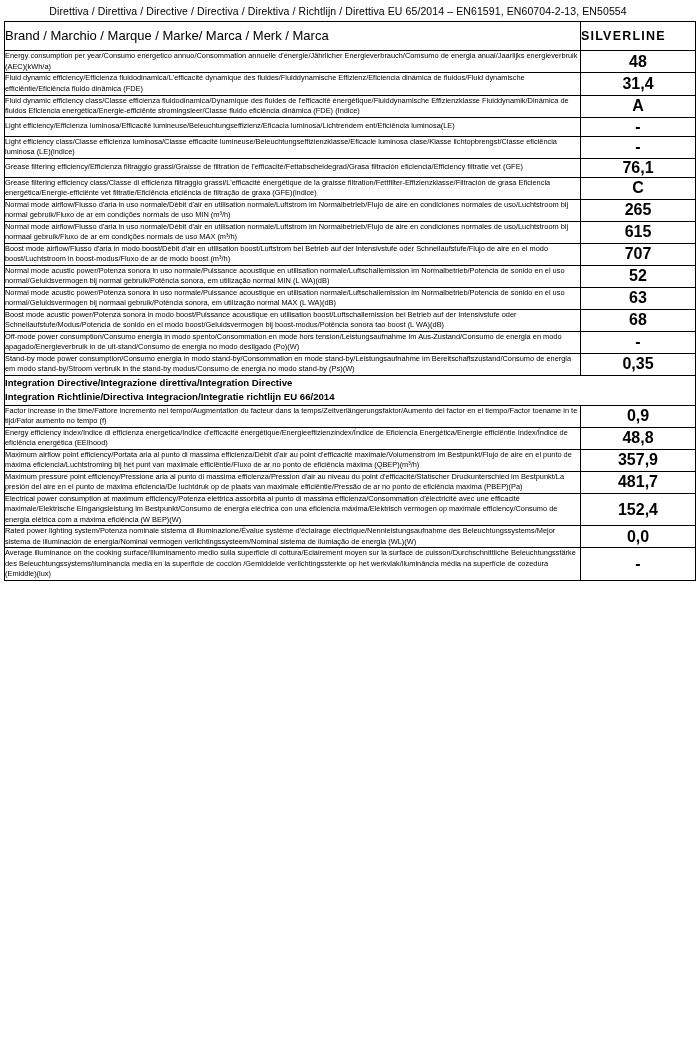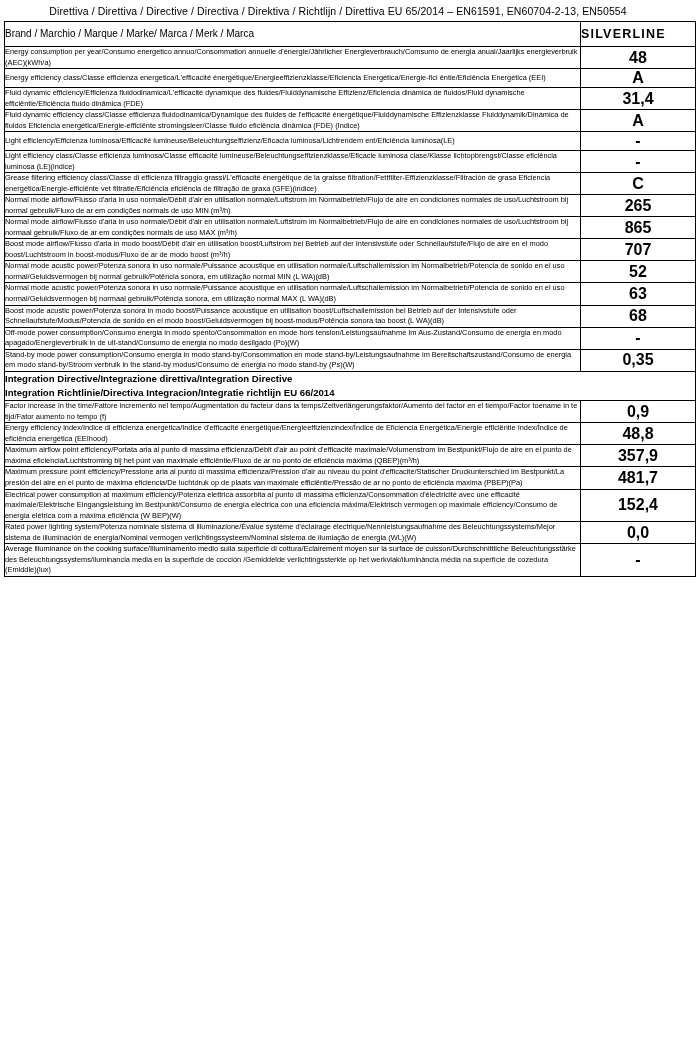--- a/index.html
+++ b/index.html
@@ -43,21 +43,21 @@
     word-wrap: break-word;
   }
   .val {
     width: 115px;
     text-align: center;
     font-size: 16px;
     font-weight: bold;
     padding: 2px 3px;
   }
   .brandrow .lbl {
-    font-size: 10px;
+    font-size: 13px;
     padding-top: 5px;
     padding-bottom: 5px;
   }
   .brandval {
     text-align: left;
     font-size: 12.5px;
     font-weight: bold;
     letter-spacing: 1.2px;
   }
   .modelval {
@@ -93,50 +93,50 @@
         <td class="lbl">Brand / Marchio /  Marque / Marke/ Marca / Merk / Marca</td>
         <td class="val brandval">SILVERLINE</td>
       </tr>
 
 
       <tr>
         <td class="lbl">Energy consumption per year/Consumo energetico annuo/Consommation annuelle d'énergie/Jährlicher Energieverbrauch/Comsumo de energia anual/Jaarlijks energieverbruik  (AEC)(kWh/a)</td>
         <td class="val">48</td>
       </tr>
       <tr>
-        <td class="lbl">Energy efficiency class/Classe efficienza energetica/L'efficacité énergétique/Energieeffizienzklasse/Eficiencia Energética/Energie-fici êntie/Eficiência Energética (EEI)</td>
-        <td class="val">A</td>
-      </tr>
-      <tr>
         <td class="lbl">Fluid dynamic efficiency/Efficienza fluidodinamica/L'efficacité dynamique des fluides/Fluiddynamische Effizienz/Eficiencia dinámica de fluidos/Fluid dynamische efficiëntie/Eficiência fluido dinâmica (FDE)</td>
         <td class="val">31,4</td>
       </tr>
       <tr>
         <td class="lbl">Fluid dynamic efficiency class/Classe efficienza fluidodinamica/Dynamique des fluides de l'efficacité énergétique/Fluiddynamische Effizienzklasse Fluiddynamik/Dinámica de fluidos Eficiencia energética/Energie-efficiënte stromingsleer/Classe fluido eficiência dinâmica (FDE) (Indice)</td>
         <td class="val">A</td>
       </tr>
       <tr>
         <td class="lbl">Light efficiency/Efficienza luminosa/Efficacité lumineuse/Beleuchtungseffizienz/Eficacia luminosa/Lichtrendem ent/Eficiência luminosa(LE)</td>
         <td class="val">-</td>
       </tr>
       <tr>
         <td class="lbl">Light efficiency class/Classe efficienza luminosa/Classe efficacité lumineuse/Beleuchtungseffizienzklasse/Eficacle luminosa clase/Klasse lichtopbrengst/Classe eficiência luminosa (LE)(indice)</td>
         <td class="val">-</td>
       </tr>
       <tr>
+        <td class="lbl">Grease filtering efficiency/Efficienza filtraggio grassi/Graisse de filtration de l'efficacité/Fettabscheidegrad/Grasa filtración eficiencia/Efficiency filtratie vet (GFE)</td>
+        <td class="val">76,1</td>
+      </tr>
+      <tr>
         <td class="lbl">Grease filtering efficiency class/Classe di efficienza filtraggio grassi/L'efficacité énergétique de la graisse filtration/Fettfilter-Effizienzklasse/Filtración de grasa Eficiencia energética/Energie-efficiënte vet filtratie/Eficiência eficiência de filtração de graxa (GFE)(indice)</td>
         <td class="val">C</td>
       </tr>
       <tr>
         <td class="lbl">Normal mode airflow/Flusso d'aria in uso normale/Débit d'air en utilisation normale/Luftstrom im Normalbetrieb/Flujo de aire en condiciones normales de uso/Luchtstroom bij normal gebruik/Fluxo de ar  em condições normals de uso MIN (m³/h)</td>
         <td class="val">265</td>
       </tr>
       <tr>
         <td class="lbl">Normal mode airflow/Flusso d'aria in uso normale/Débit d'air en utilisation normale/Luftstrom im Normalbetrieb/Flujo de aire en condiciones normales de uso/Luchtstroom bij normaal gebruik/Fluxo de ar em condições normals de uso MAX (m³/h)</td>
-        <td class="val">865</td>
+        <td class="val">615</td>
       </tr>
       <tr>
         <td class="lbl">Boost mode airflow/Flusso d'aria in modo boost/Débit d'air en utilisation boost/Luftstrom bei Betrieb auf der Intensivstufe oder Schnellaufstufe/Flujo de aire en el modo boost/Luchtstroom in boost-modus/Fluxo de ar de modo boost  (m³/h)</td>
         <td class="val">707</td>
       </tr>
       <tr>
         <td class="lbl">Normal mode acustic power/Potenza sonora in uso normale/Puissance acoustique en utilisation normale/Luftschallemission im Normalbetrieb/Potencia de sonido en el uso normal/Geluidsvermogen bij normal gebruik/Potência sonora, em utilização normal MIN (L WA)(dB)</td>
         <td class="val">52</td>
       </tr>
       <tr>

